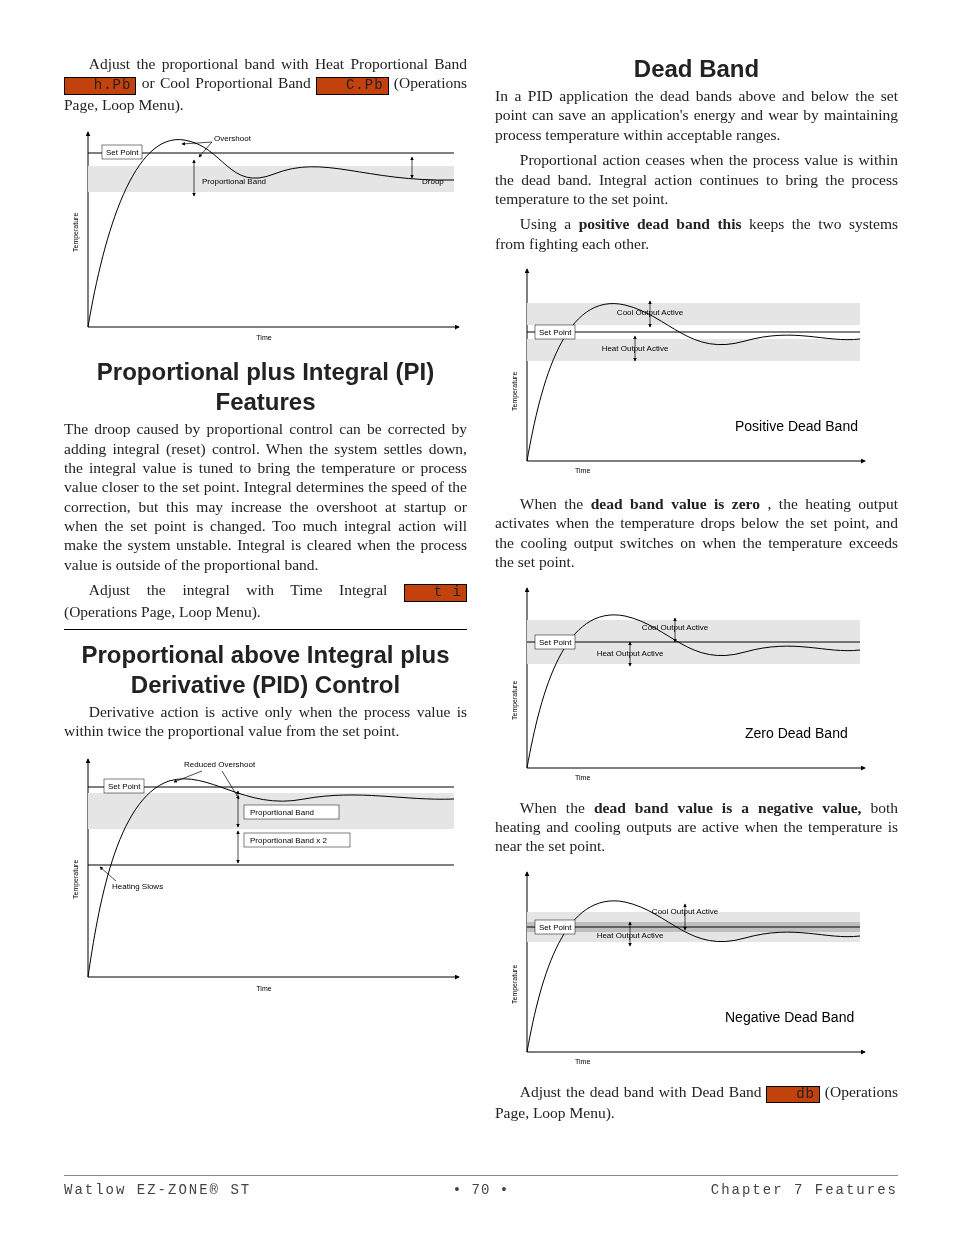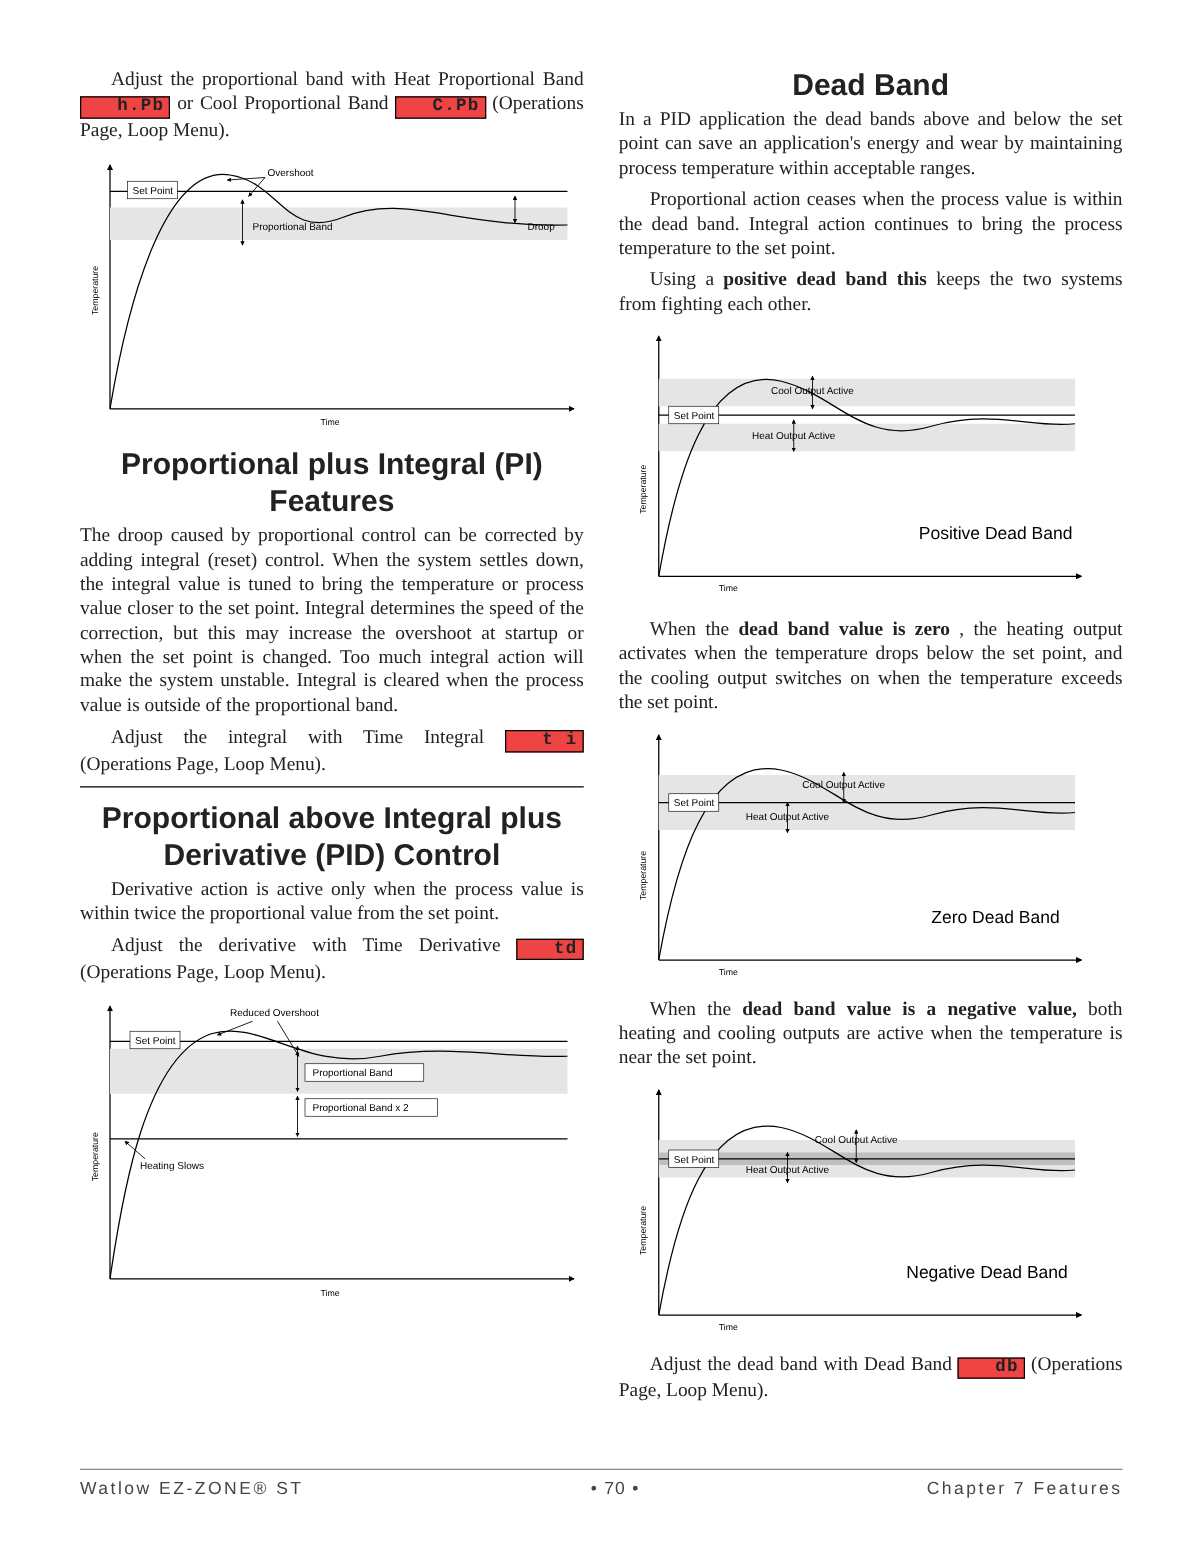--- a/index.html
+++ b/index.html
@@ -38,44 +38,44 @@
     border: none;
     border-top: 1px solid #000;
     margin: 8px 0 4px 0;
   }
   .param {
     display: inline-block;
     border: 1px solid #000;
     padding: 0 4px;
     font-family: "Courier New", monospace;
     font-size: 14px;
-    font-weight: 700;
+    font-weight: 400;
     letter-spacing: 1px;
     line-height: 1.1;
     vertical-align: -1px;
     min-width: 44px;
     text-align: right;
-    background: #ef4444;
+    background: #c2410c;
   }
   figure { margin: 8px 0 8px 0; }
   figure svg { display: block; }
   .chart-tiny { font-family: Arial, sans-serif; font-size: 7px; fill: #000; }
   .chart-small { font-family: Arial, sans-serif; font-size: 8px; fill: #000; }
   .chart-caption { font-family: Arial, sans-serif; font-size: 14px; fill: #000; }
   .axis { stroke: #000; stroke-width: 1; fill: none; }
   .curve { stroke: #000; stroke-width: 1; fill: none; }
   .band { fill: #e5e5e5; }
   .arrowline { stroke: #000; stroke-width: 0.7; fill: none; }
 
   footer {
     position: absolute;
     left: 64px; right: 56px; bottom: 36px;
     border-top: 1px solid #888;
     padding-top: 6px;
-    font-family: Liberation Sans, sans-serif;
+    font-family: Liberation Mono, monospace;
     letter-spacing: 2px;
     font-size: 14px;
     color: #444;
     display: flex;
     justify-content: space-between;
   }
   footer .mid { letter-spacing: 1px; }
 </style>
 </head>
 <body>
@@ -130,25 +130,20 @@
     <p class="indent">
       <span>Adjust the integral with Time Integral </span>
       <span class="param">t i</span>
       <span> (Operations Page, Loop Menu).</span>
     </p>
 
     <hr class="sep">
 
     <h2>Proportional above Integral plus Derivative (PID) Control</h2>
     <p class="indent">Derivative action is active only when the process value is within twice the proportional value from the set point.</p>
-    <p class="indent">
-      <span>Adjust the derivative with Time Derivative </span>
-      <span class="param">td</span>
-      <span> (Operations Page, Loop Menu).</span>
-    </p>
 
     <figure>
       <svg width="400" height="250" viewBox="0 0 400 250">
         <line class="axis" x1="24" y1="10" x2="24" y2="228" marker-start="url(#arr)"></line>
         <line class="axis" x1="24" y1="228" x2="395" y2="228" marker-end="url(#arr)"></line>
 
         <rect class="band" x="24" y="44" width="366" height="36"></rect>
         <line class="axis" x1="24" y1="116" x2="390" y2="116"></line>
         <line class="axis" x1="24" y1="38" x2="390" y2="38"></line>
 

